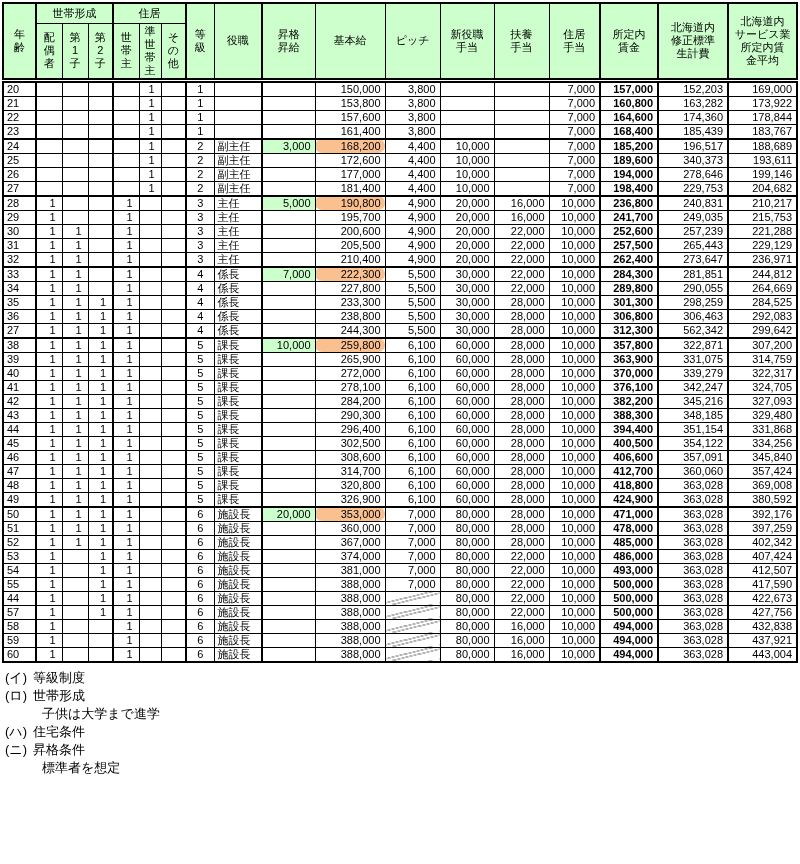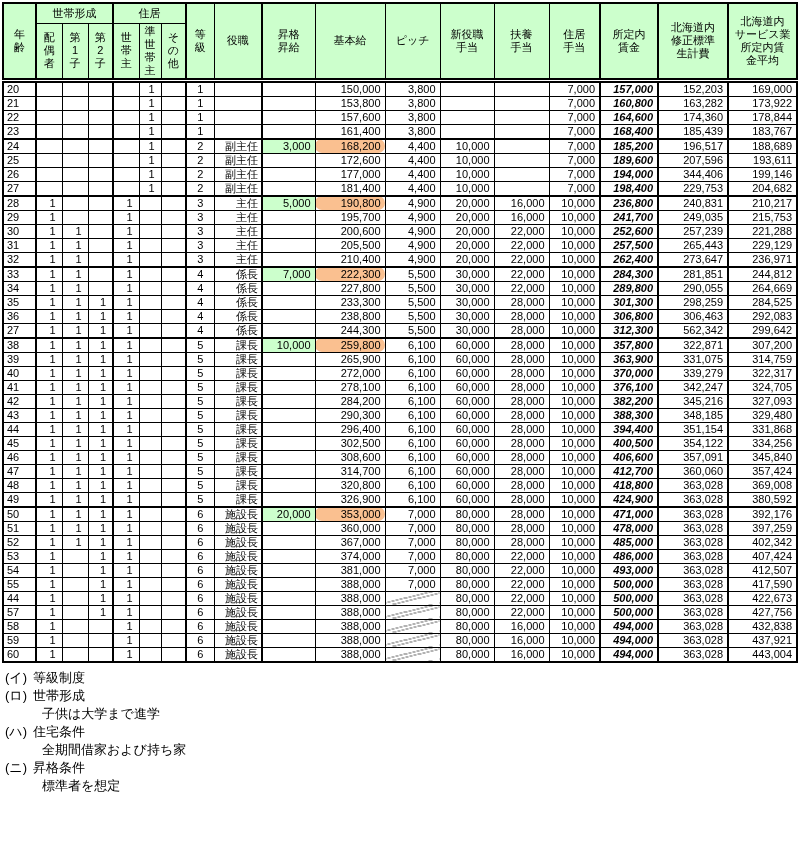--- a/index.html
+++ b/index.html
@@ -45,23 +45,23 @@
   tbody td {
     height: 14px;
     line-height: 13px;
     vertical-align: middle;
     white-space: nowrap;
   }
   
   tbody td:nth-child(1) { text-align: left; }                    
   tbody td:nth-child(n+2):nth-child(-n+7) { text-align: right; padding-right: 6px; } 
   tbody td:nth-child(8) { text-align: center; }                    
-  tbody td:nth-child(9) { text-align: right; }                    
+  tbody td:nth-child(9) { text-align: left; }                    
   tbody td:nth-child(n+10) { text-align: right; padding-right: 4px; } 
-  tbody td:nth-child(16) { font-weight: bold; font-style: italic; }                    
+  tbody td:nth-child(16) { font-weight: bold; }                    
 
   
   tbody td:nth-child(1),
   tbody td:nth-child(4),
   tbody td:nth-child(7),
   tbody td:nth-child(9),
   tbody td:nth-child(15),
   tbody td:nth-child(16),
   tbody td:nth-child(17) { border-right-width: 2px; }
   th.br2 { border-right-width: 2px !important; }
@@ -275,41 +275,41 @@
           <td></td>
           <td>2</td>
           <td>副主任</td>
           <td></td>
           <td>172,600</td>
           <td>4,400</td>
           <td>10,000</td>
           <td></td>
           <td>7,000</td>
           <td>189,600</td>
-          <td>207,596</td>
+          <td>340,373</td>
           <td>193,611</td>
         </tr>
         <tr>
           <td>26</td>
           <td></td>
           <td></td>
           <td></td>
           <td></td>
           <td>1</td>
           <td></td>
           <td>2</td>
           <td>副主任</td>
           <td></td>
           <td>177,000</td>
           <td>4,400</td>
           <td>10,000</td>
           <td></td>
           <td>7,000</td>
           <td>194,000</td>
-          <td>344,406</td>
+          <td>278,646</td>
           <td>199,146</td>
         </tr>
         <tr>
           <td>27</td>
           <td></td>
           <td></td>
           <td></td>
           <td></td>
           <td>1</td>
           <td></td>
@@ -1000,21 +1000,20 @@
           <span>(ロ)</span>
           <span>世帯形成</span>
         </div>
         <div class="note-detail">子供は大学まで進学</div>
       </div>
       <div>
         <div class="note-title">
           <span>(ハ)</span>
           <span>住宅条件</span>
         </div>
-        <div class="note-detail">全期間借家および持ち家</div>
       </div>
       <div>
         <div class="note-title">
           <span>(ニ)</span>
           <span>昇格条件</span>
         </div>
         <div class="note-detail">標準者を想定</div>
       </div>
     </div>
 </div>

